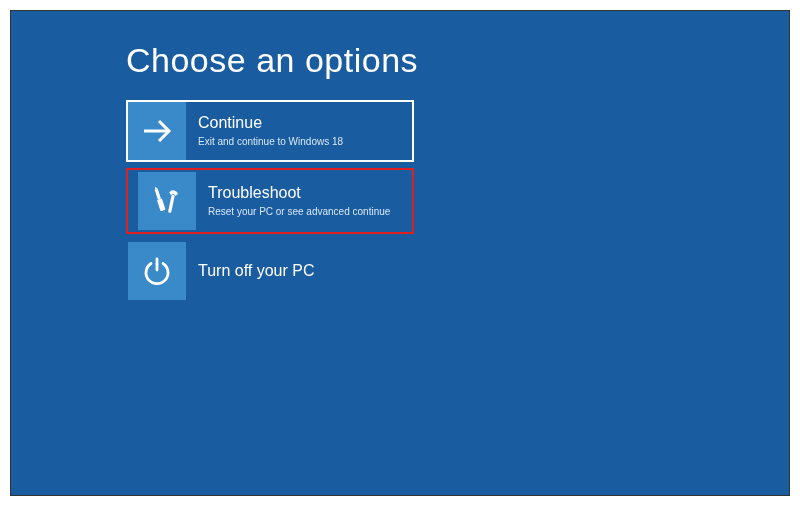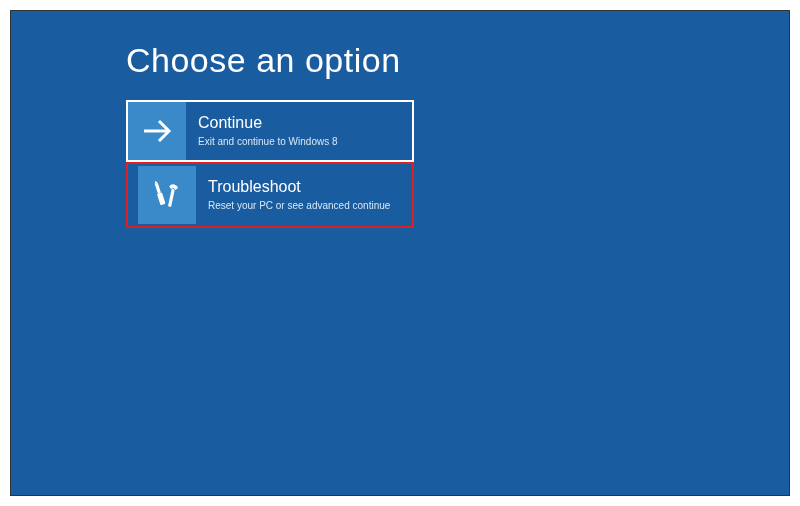--- a/index.html
+++ b/index.html
@@ -28,20 +28,21 @@
     .title {
       color: #fff;
       font-size: 34px;
       font-weight: 300;
       margin-bottom: 20px;
       letter-spacing: 0.5px;
     }
     .options {
       display: flex;
       flex-direction: column;
+      gap: 6px;
     }
     .option {
       display: flex;
       align-items: center;
       width: 288px;
       min-height: 62px;
       cursor: pointer;
       position: relative;
     }
     .option.outlined {
@@ -88,35 +89,35 @@
     }
     svg {
       display: block;
     }
   </style>
 </head>
 <body>
 
 <div class="screen">
   <div class="content">
-    <h1 class="title">Choose an option</h1>
+    <h1 class="title">Choose an options</h1>
     <div class="options">
 
       <div class="option outlined">
         <div class="icon-box">
           <svg width="38" height="38" viewBox="0 0 38 38">
             <g stroke="#fff" stroke-width="3" fill="none" stroke-linecap="butt">
               <line x1="6" y1="19" x2="30" y2="19"></line>
               <polyline points="21,9 31,19 21,29"></polyline>
             </g>
           </svg>
         </div>
         <div class="option-text">
           <div class="option-title">Continue</div>
-          <div class="option-desc">Exit and continue to Windows 8</div>
+          <div class="option-desc">Exit and continue to Windows 18</div>
         </div>
       </div>
 
       <div class="option highlighted">
         <div class="icon-box">
           <svg width="36" height="36" viewBox="0 0 36 36">
             <g fill="#fff">
 
               <g transform="translate(11,18) rotate(-18)">
                 <rect x="-1.6" y="-12" width="3.2" height="10"></rect>
@@ -130,16 +131,29 @@
               </g>
             </g>
           </svg>
         </div>
         <div class="option-text">
           <div class="option-title">Troubleshoot</div>
           <div class="option-desc">Reset your PC or see advanced continue</div>
         </div>
       </div>
 
+      <div class="option">
+        <div class="icon-box">
+          <svg width="36" height="36" viewBox="0 0 36 36">
+            <g stroke="#fff" stroke-width="2.8" fill="none" stroke-linecap="round">
+              <path d="M 12 10.5 A 11 11 0 1 0 24 10.5"></path>
+              <line x1="18" y1="6" x2="18" y2="17"></line>
+            </g>
+          </svg>
+        </div>
+        <div class="option-text">
+          <div class="option-title">Turn off your PC</div>
+        </div>
+      </div>
 
     </div>
   </div>
 </div>
 
 </body></html>

